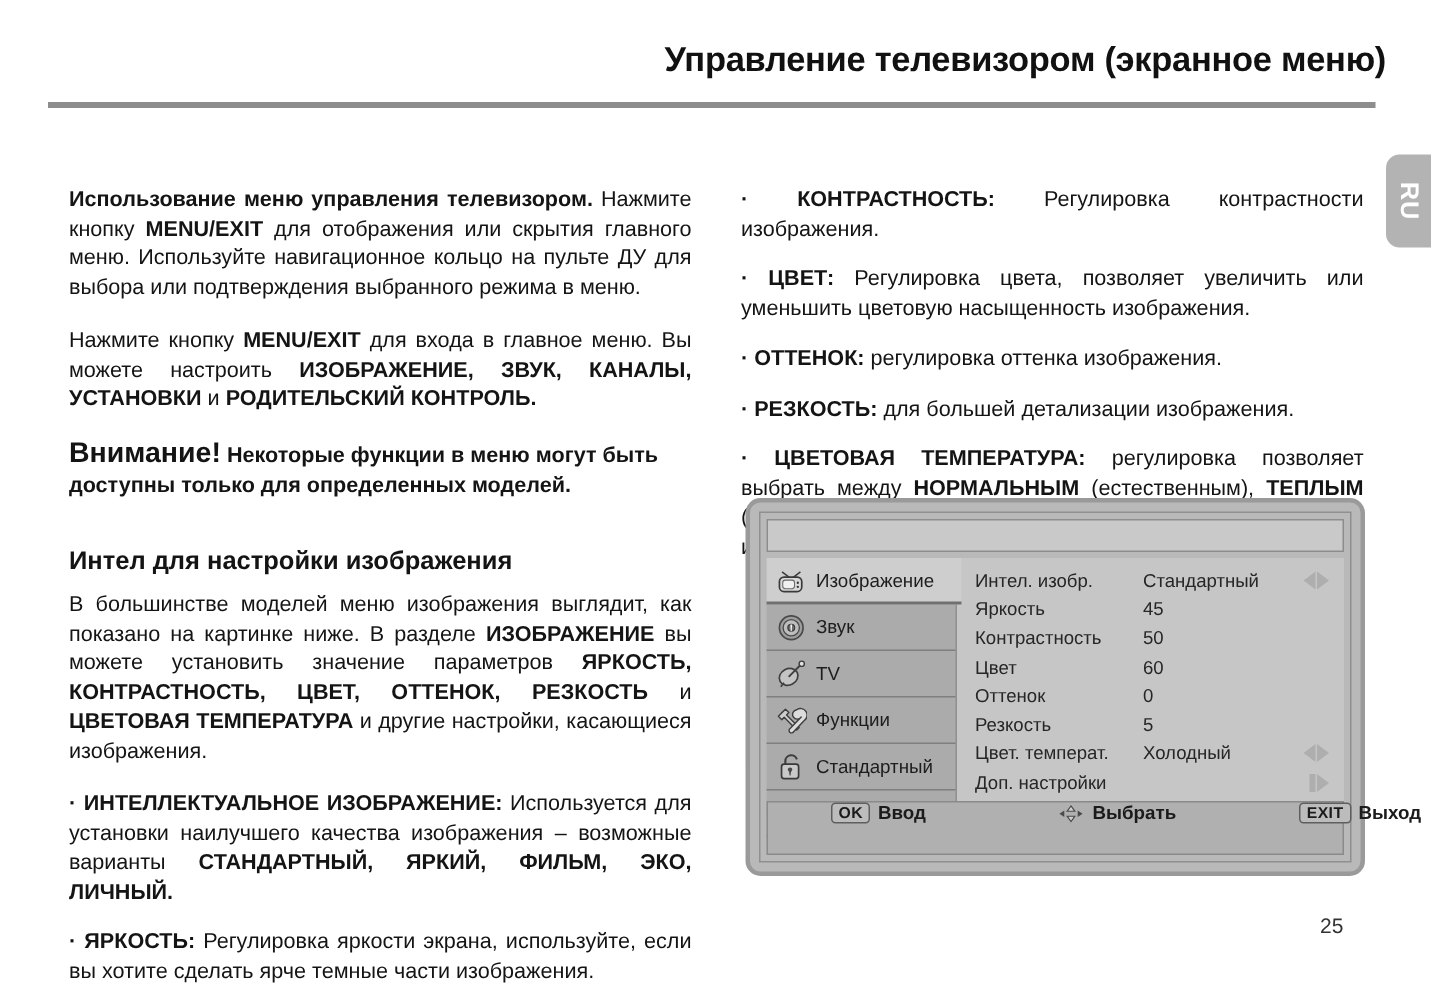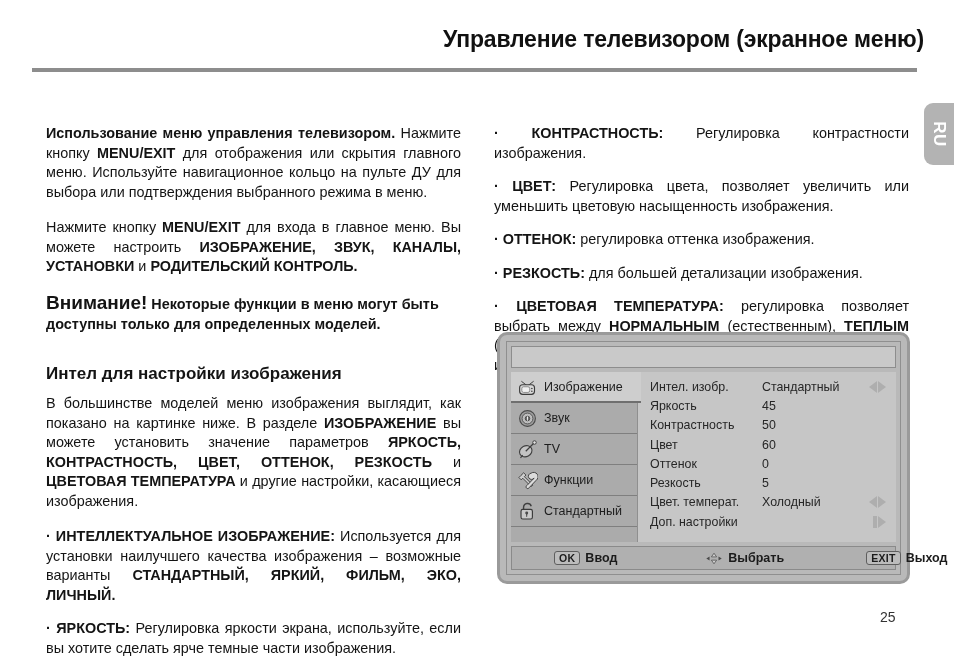--- a/index.html
+++ b/index.html
@@ -211,26 +211,26 @@
   .bar-r {
     width: 4px; height: 12px;
     background: #9c9c9c;
   }
   
   .osd-bottom {
     position: absolute;
     left: 4px;
     right: 4px;
     bottom: 4px;
-    height: 24px;
+    height: 36px;
     background: #b0b0b0;
     border: 1px solid #8a8a8a;
     box-sizing: border-box;
     display: flex;
-    align-items: center;
+    align-items: flex-start;
     font-size: 12.5px;
     font-weight: bold;
     color: #1b1b1b;
   }
   .hint {
     display: flex;
     align-items: center;
     gap: 5px;
   }
   .hint-ok  { margin-left: 42px; }

